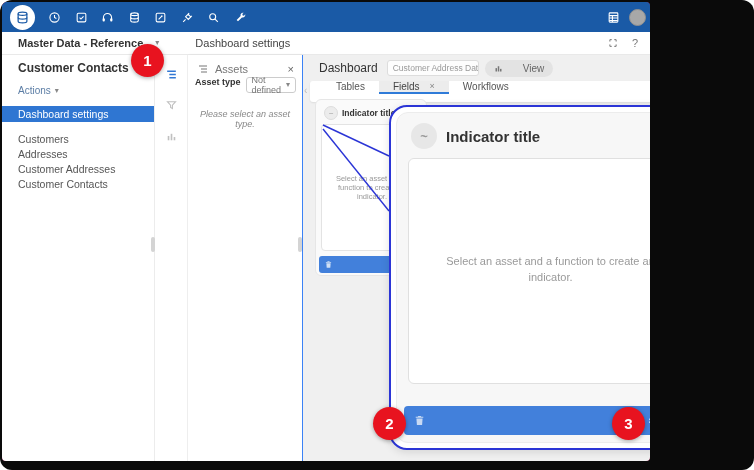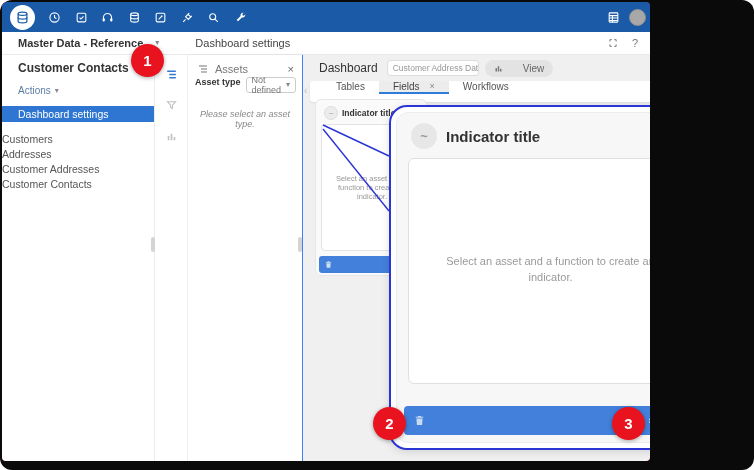--- a/index.html
+++ b/index.html
@@ -29,21 +29,21 @@
 .hdrright svg{width:10px;height:10px}
 .helpmark{font-size:11px;color:#777}
 
 
 .sidebar{position:absolute;left:0;top:53px;width:153px;bottom:0;background:#fff;border-right:1px solid #ececec}
 .sbview{display:flex;align-items:center;padding:6px 12px 0 16px;font-size:12px;font-weight:bold;color:#333}
 .sbview .caret{margin-left:auto}
 .sbactions{padding:10px 0 0 16px;font-size:10px;color:#5b7da5;display:flex;align-items:center;gap:4px}
 .sbsel{margin-top:10px;height:16px;background:#2f76d2;color:#fff;font-size:10.5px;display:flex;align-items:center;padding-left:16px}
 .sblist{margin-top:9px}
-.sbitem{font-size:10.5px;color:#555;height:15px;display:flex;align-items:center}
+.sbitem{font-size:10.5px;color:#555;padding-left:16px;height:15px;display:flex;align-items:center}
 .handle{position:absolute;width:4px;height:15px;border-radius:2px;background:#d4d4d4;z-index:4}
 
 
 .iconstrip{position:absolute;left:153px;top:53px;width:33px;bottom:0;background:#fff;border-right:1px solid #f0f0f0}
 .stripbtn{width:100%;height:24px;display:flex;align-items:center;justify-content:center;margin-top:7px}
 .stripbtn svg{width:13px;height:13px}
 .strip-active{color:#3378d4}
 .strip-idle{color:#c0c0c0}
 
 

